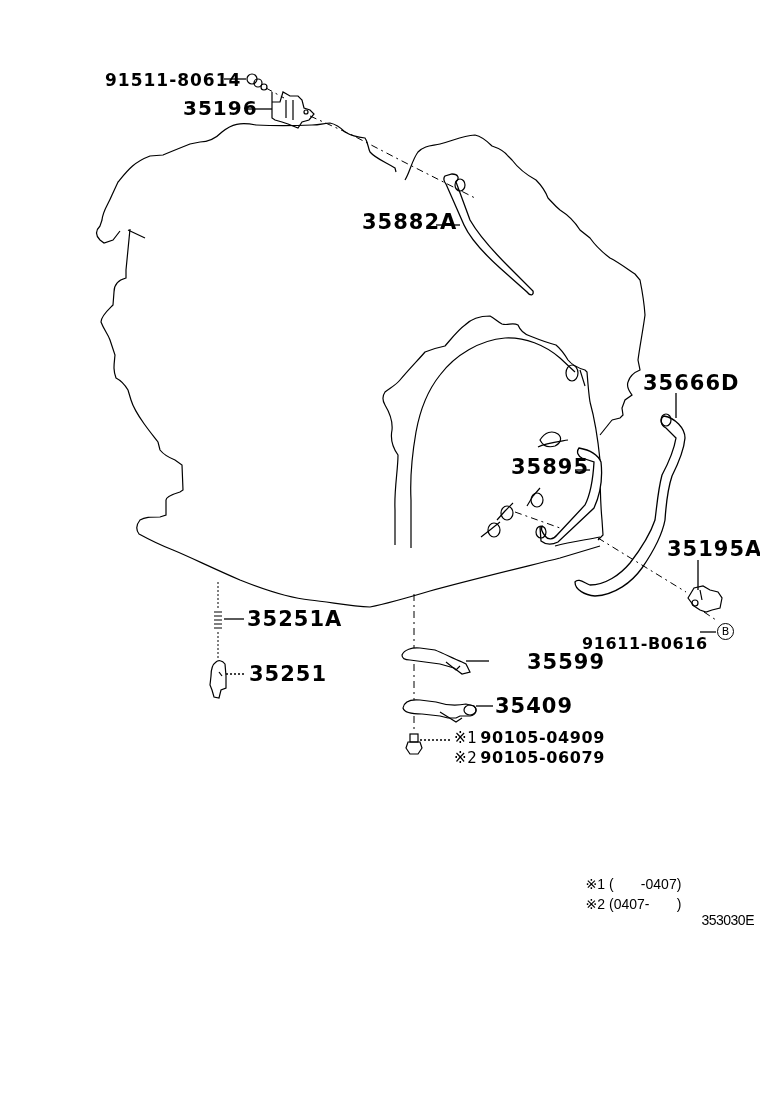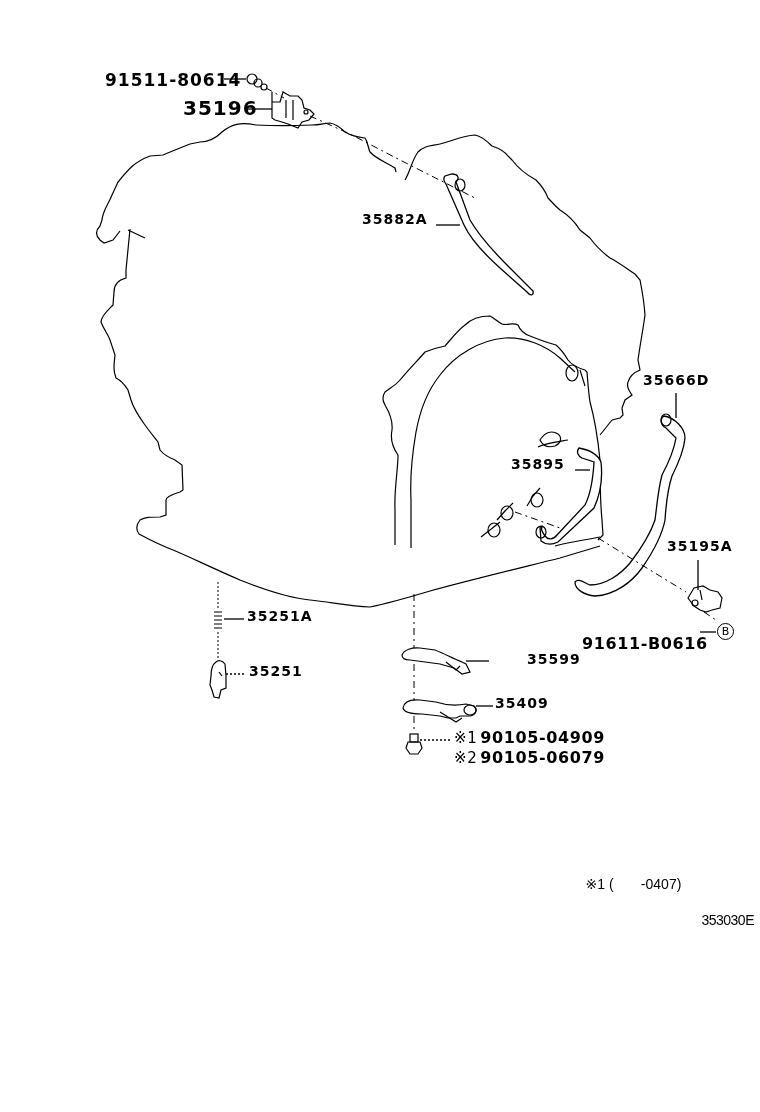--- a/index.html
+++ b/index.html
@@ -3,21 +3,21 @@
   <meta charset="utf-8">
   <style>
     html, body { margin: 0; padding: 0; background: #ffffff; }
     body { width: 760px; height: 1112px; position: relative; overflow: hidden; font-family: "DejaVu Sans Mono", "Liberation Mono", monospace; color: #000; }
     #diagram { position: absolute; left: 0; top: 0; width: 760px; height: 952px; }
     .drawing path, .drawing line, .drawing ellipse, .drawing circle, .drawing rect, .drawing polyline { fill: none; stroke: #000; stroke-width: 1.2; }
     .drawing .dash { stroke-dasharray: 7 4 2 4; stroke-width: 1; }
     .drawing .dotted { stroke-dasharray: 2 2; stroke-width: 1; }
     .drawing .leader { stroke-width: 1.3; }
     .drawing .hose { stroke-width: 1.3; fill: #fff; }
-    .label { position: absolute; font-family: "DejaVu Sans", "Liberation Sans", sans-serif; font-weight: bold; font-size: 14px; letter-spacing: 1px; line-height: 1; white-space: nowrap; }
+    .label { position: absolute; font-family: "DejaVu Sans", "Liberation Sans", sans-serif; font-weight: bold; font-size: 21px; letter-spacing: 1px; line-height: 1; white-space: nowrap; }
     .label.small { font-size: 16px; letter-spacing: 0.6px; }
     .note { position: absolute; font-family: "Liberation Sans", "DejaVu Sans", sans-serif; font-size: 14px; white-space: pre; line-height: 1; }
     .mark { font-weight: normal; font-size: 15px; margin-right: 3px; }
     .circle-b { position: absolute; width: 15px; height: 15px; border: 1.3px solid #000; border-radius: 50%; font-family: "DejaVu Sans", sans-serif; font-size: 11px; text-align: center; line-height: 15px; }
     .figure-id { position: absolute; right: 6px; bottom: 24px; font-family: "Liberation Sans", "DejaVu Sans", sans-serif; font-size: 14px; letter-spacing: -0.5px; }
   </style>
 </head>
 <body>
 
 <div id="diagram">
@@ -160,16 +160,19 @@
     <span class="mark">※2</span><span>90105-06079</span>
   </div>
 
   
   <div class="circle-b" style="left:717px; top:623px;">B</div>
 
   
   <div class="note" style="left:570px; top:863px;">
     <span>※1</span> <span>(       -0407)</span>
   </div>
+  <div class="note" style="left:570px; top:883px;">
+    <span>※2</span> <span>(0407-       )</span>
+  </div>
 
   
   <div class="figure-id">353030E</div>
 </div>
 
 </body></html>

